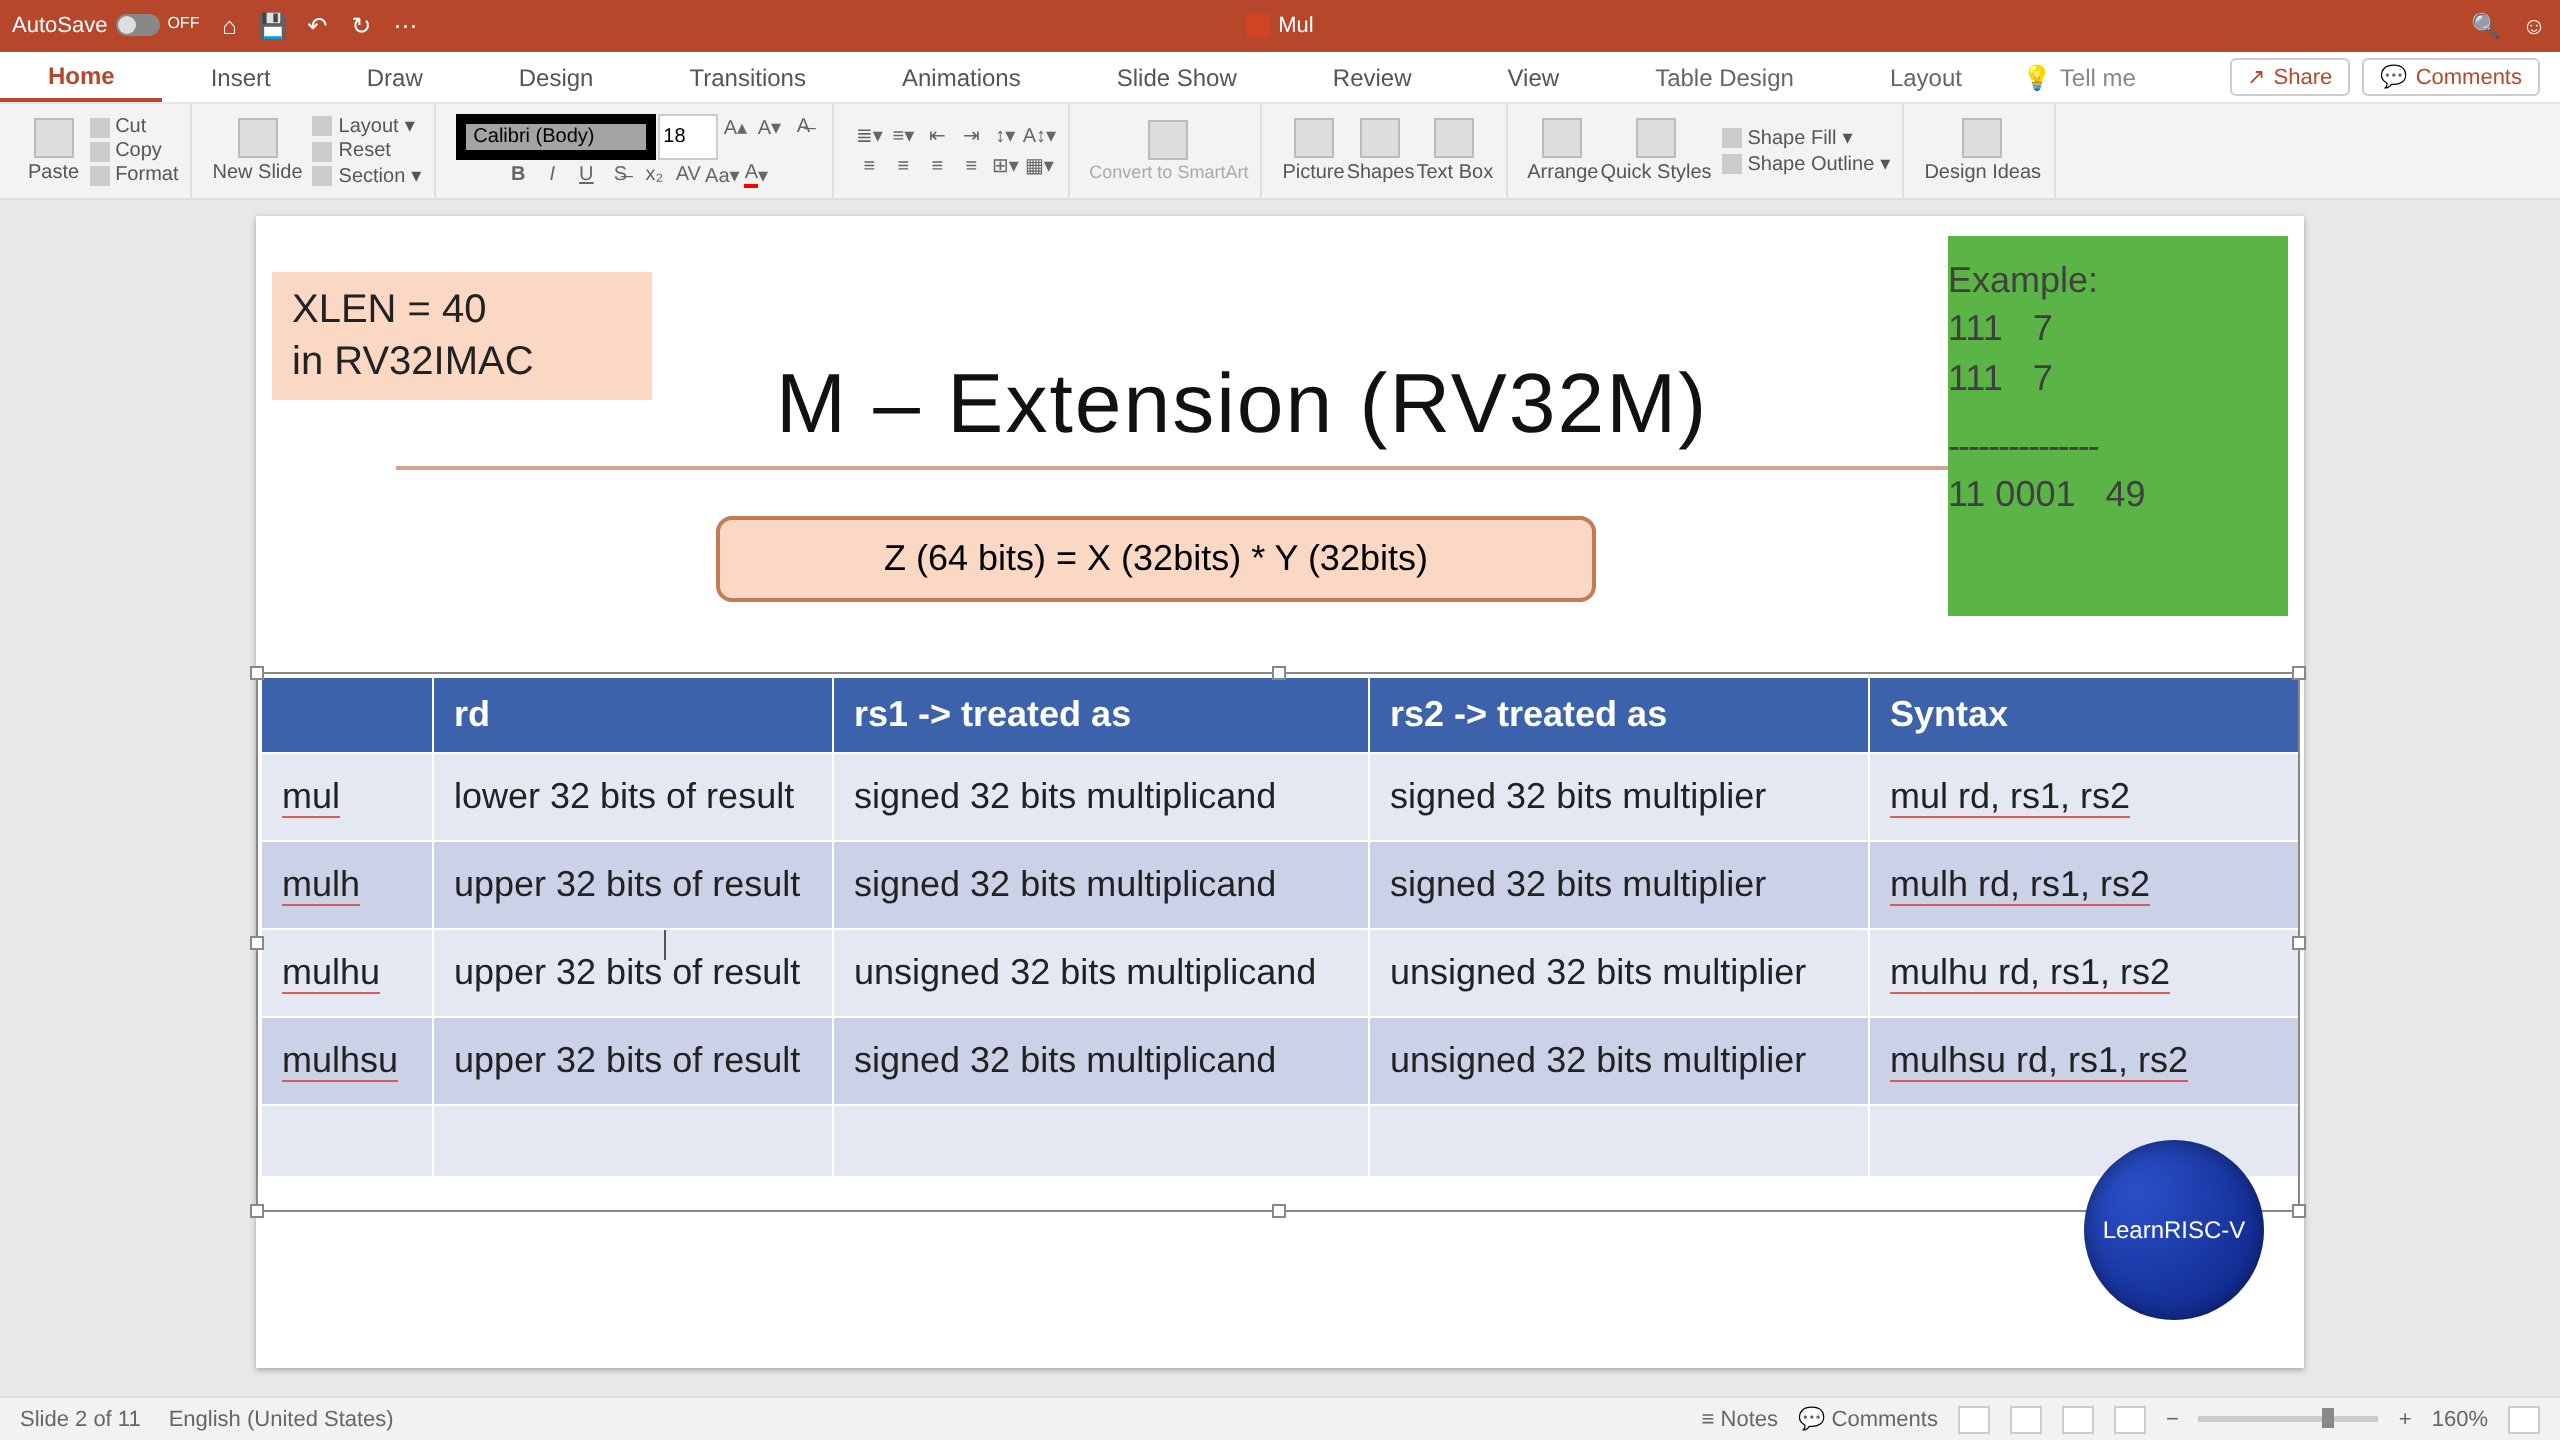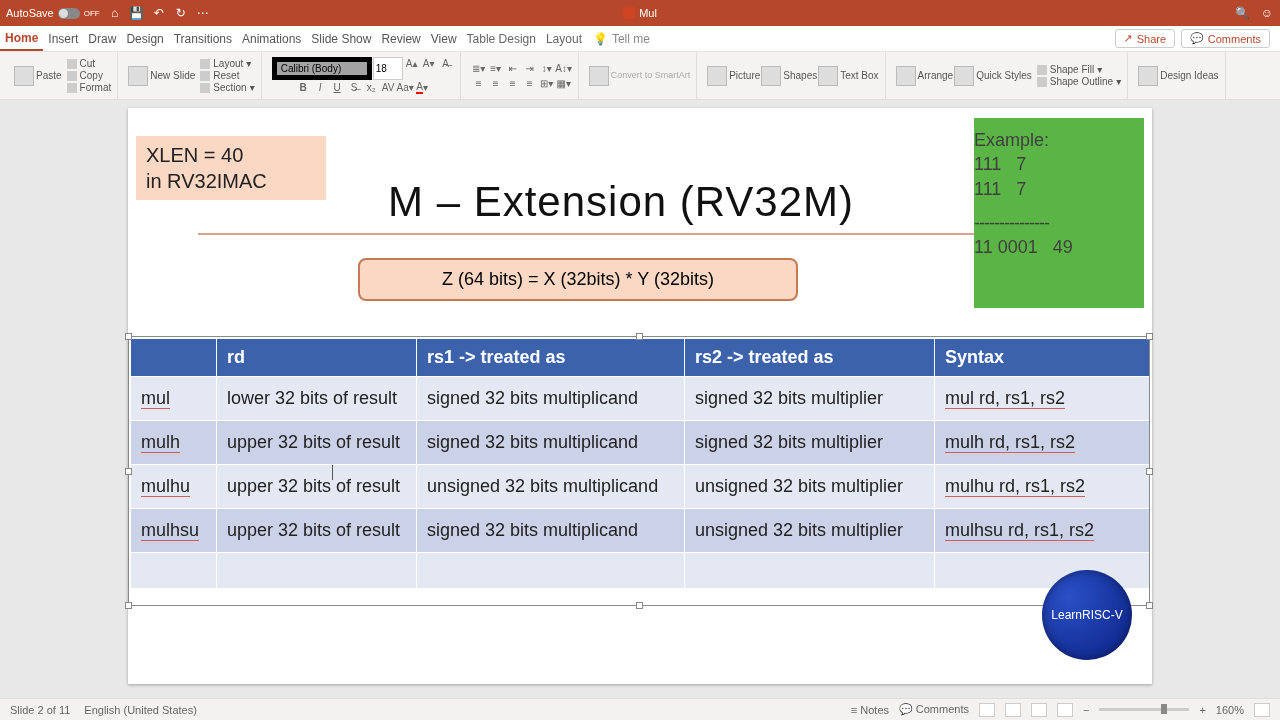--- a/index.html
+++ b/index.html
@@ -1,41 +1,41 @@
 <!DOCTYPE html>
 <html><head>
 <meta charset="utf-8">
 <style>
 * { margin:0; padding:0; box-sizing:border-box; font-family:"Segoe UI",Arial,sans-serif; }
 body { background:#fff; width:1280px; height:720px; overflow:hidden; display:flex; flex-direction:column; }
 
 
 .titlebar { background:#b7472a; height:26px; display:flex; align-items:center; color:#fff; font-size:11px; padding:0 6px; position:relative; }
 .titlebar .left { display:flex; align-items:center; gap:8px; }
-.autosave { display:flex; align-items:center; gap:4px; }
+.autosave { display:flex; align-items:flex-start; gap:4px; }
 .autosave .pill { width:22px; height:11px; background:#888; border-radius:6px; position:relative; }
 .autosave .pill::after { content:""; position:absolute; width:9px; height:9px; background:#ddd; border-radius:50%; top:1px; left:1px; }
 .tb-icon { width:14px; height:14px; display:flex; align-items:center; justify-content:center; font-size:12px; cursor:pointer; }
 .titlebar .center { position:absolute; left:50%; transform:translateX(-50%); display:flex; align-items:center; gap:4px; }
 .titlebar .right { margin-left:auto; display:flex; gap:10px; }
 
 
 .tabs { background:#fff; height:26px; display:flex; align-items:center; font-size:12px; border-bottom:1px solid #e5e5e5; }
-.tab { padding:0 5px; height:100%; display:flex; align-items:center; cursor:pointer; color:#555; }
+.tab { padding:0 24px; height:100%; display:flex; align-items:center; cursor:pointer; color:#555; }
 .tab.active { color:#b7472a; border-bottom:2px solid #b7472a; font-weight:600; }
 .tab.contextual { color:#666; }
 .tellme { display:flex; align-items:center; gap:4px; color:#888; margin-left:6px; }
 .tabs .right { margin-left:auto; display:flex; gap:6px; padding-right:10px; }
 .share-btn, .comments-btn { border:1px solid #ccc; border-radius:3px; padding:2px 8px; font-size:11px; display:flex; align-items:center; gap:4px; cursor:pointer; color:#b7472a; }
 
 
 .ribbon { background:#f5f3f2; height:48px; display:flex; align-items:center; padding:0 8px; gap:4px; border-bottom:1px solid #ddd; font-size:10px; color:#555; }
 .rgroup { display:flex; flex-direction:column; align-items:center; padding:0 6px; border-right:1px solid #e0dedd; height:100%; justify-content:center; gap:1px; }
 .rgroup.row { flex-direction:row; }
-.big-btn { display:flex; flex-direction:row; align-items:center; gap:2px; cursor:pointer; }
+.big-btn { display:flex; flex-direction:column; align-items:center; gap:2px; cursor:pointer; }
 .big-btn .ic { width:20px; height:20px; background:#ddd; border:1px solid #bbb; }
 .small-row { display:flex; flex-direction:column; gap:1px; }
 .small-item { display:flex; align-items:center; gap:3px; cursor:pointer; white-space:nowrap; font-size:10px; }
 .small-item .ic { width:10px; height:10px; background:#ccc; }
 .font-sel { border:5px solid #000000; background:#a3a3a3; font-size:10px; padding:1px 4px; width:100px; }
 .size-sel { border:1px solid #ccc; background:#fff; font-size:10px; padding:1px 2px; width:30px; }
 .fmt-btn { width:16px; height:14px; border:1px solid transparent; display:inline-flex; align-items:center; justify-content:center; cursor:pointer; font-size:10px; color:#666; }
 .fa-row { display:flex; gap:1px; }
 
 

